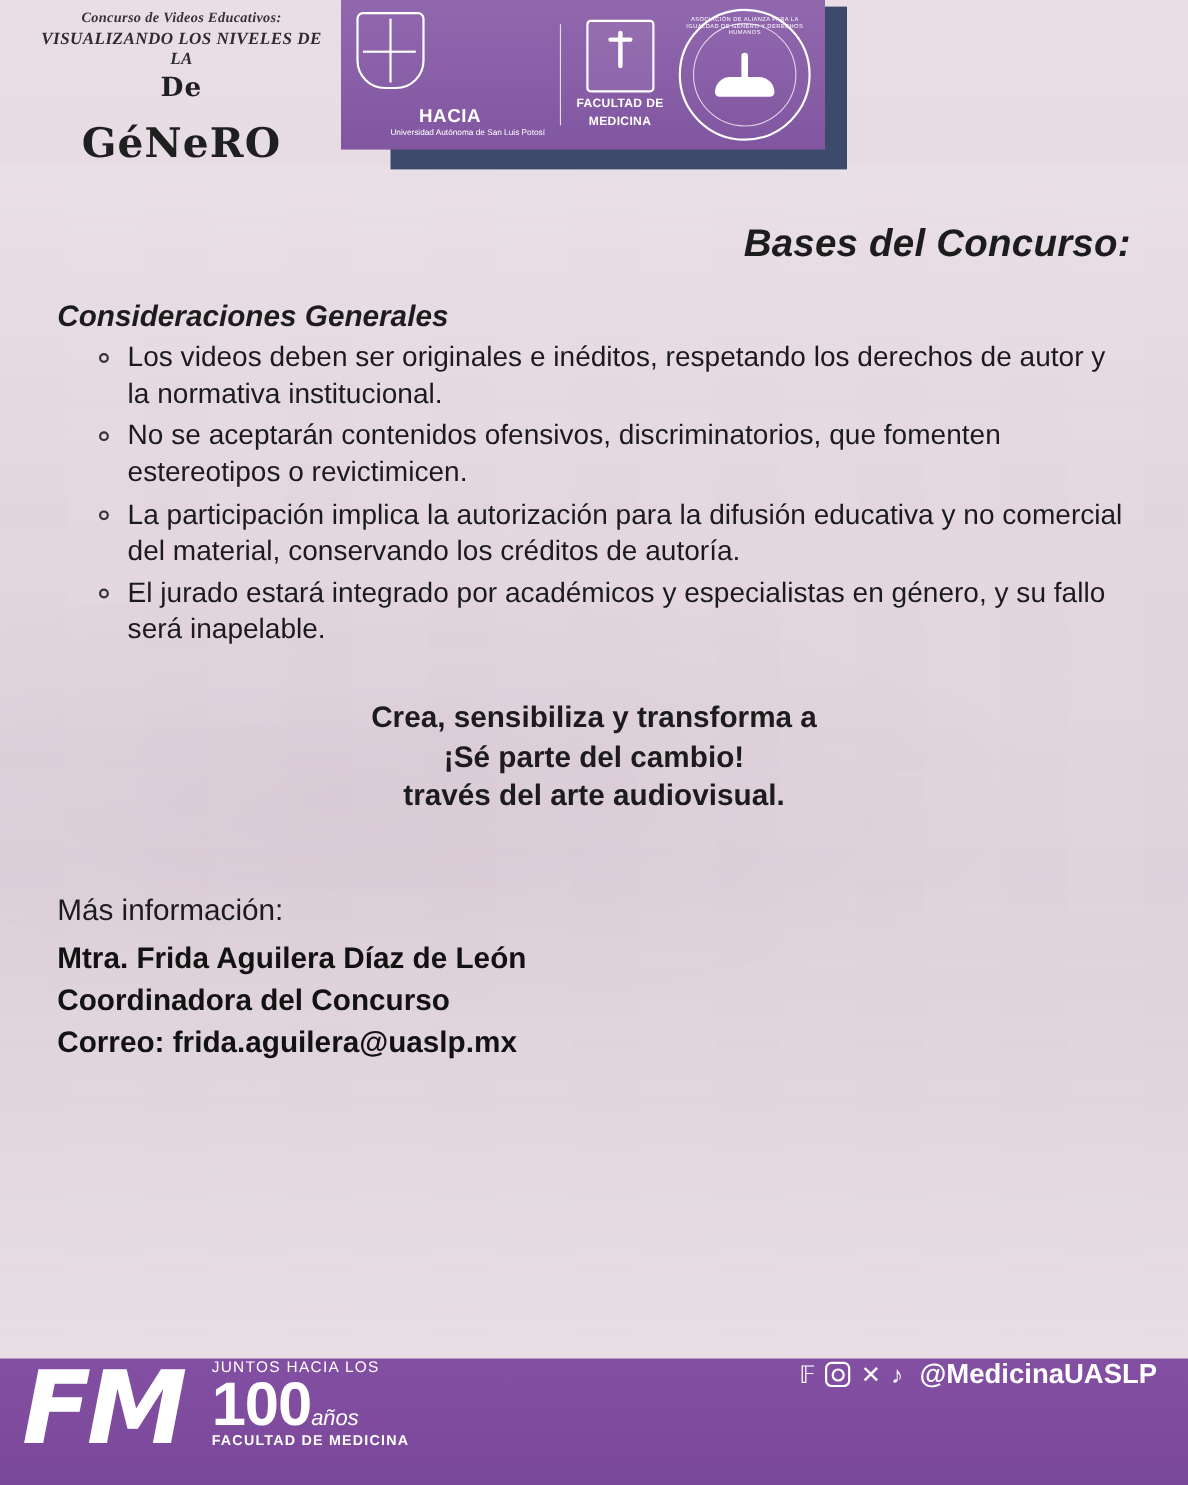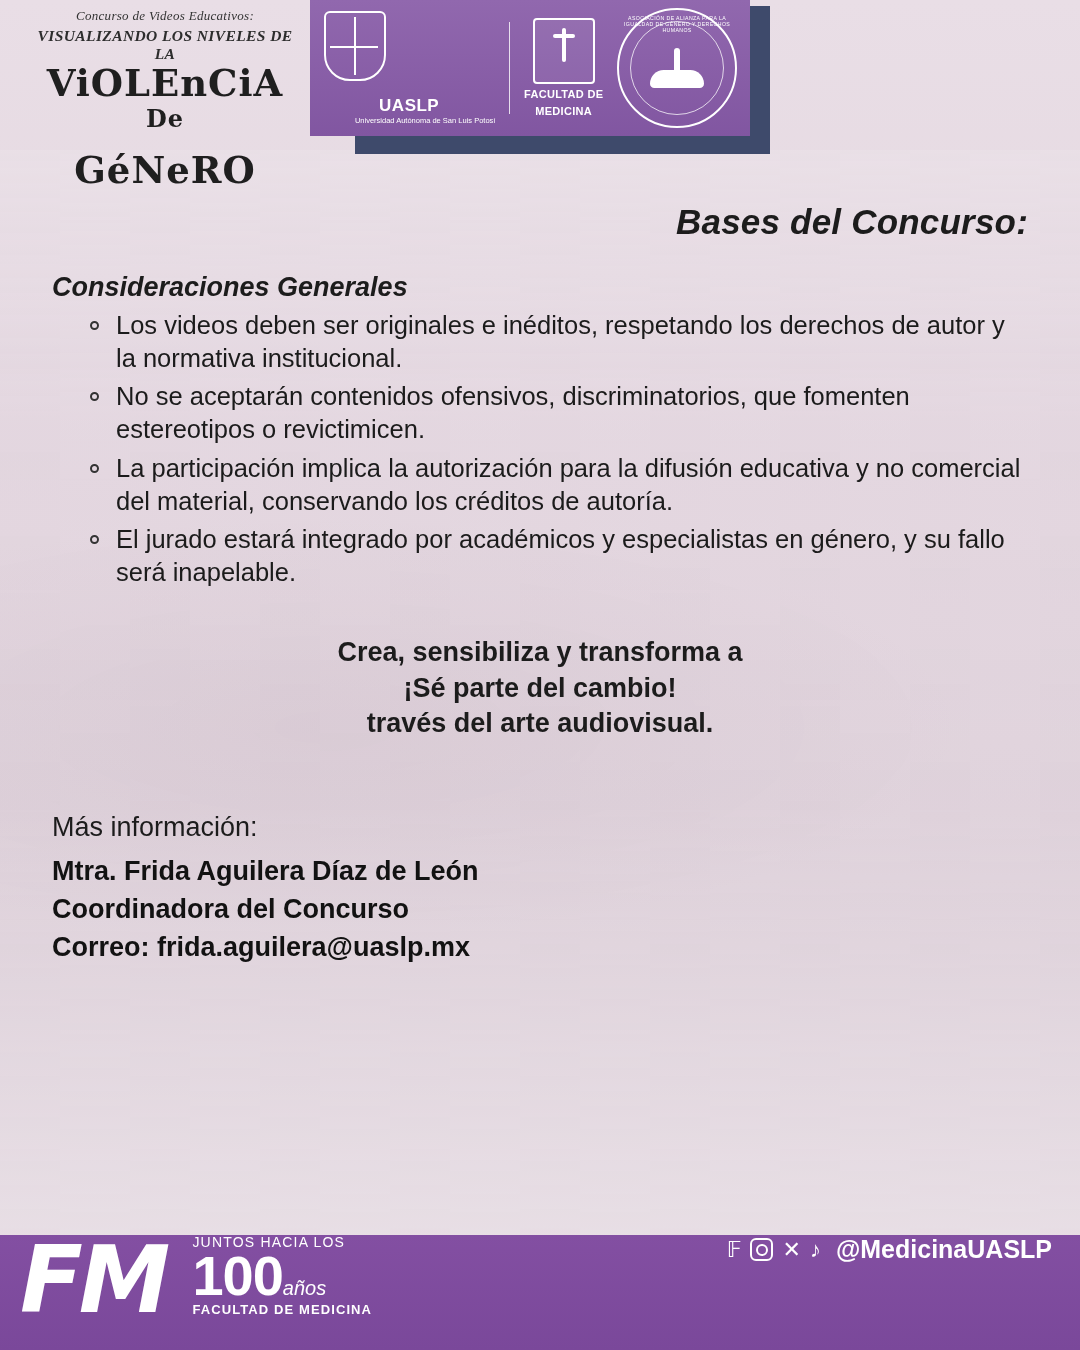--- a/index.html
+++ b/index.html
@@ -47,21 +47,21 @@
   .title-block {
     position: absolute;
     left: 30px;
     top: 8px;
     width: 270px;
     text-align: center;
     color: #2b2b2b;
   }
   .title-kicker {
     font-family: "Liberation Serif", serif;
-    font-weight: normal;
+    font-weight: bold;
     font-style: italic;
     font-size: 13px;
     letter-spacing: 0.3px;
     color: #333;
   }
   .title-sub {
     font-family: "Liberation Serif", serif;
     font-weight: bold;
     font-style: italic;
     font-size: 15.5px;
@@ -413,35 +413,34 @@
 
 <div class="poster">
 
   <div class="bg-photo"></div>
 
   <div class="header">
 
     <div class="title-block">
       <div class="title-kicker">Concurso de Videos Educativos:</div>
       <div class="title-sub">VISUALIZANDO LOS NIVELES DE LA</div>
-      <div class="title-main">ViOLEnCiA</div>
       <div class="title-de">De</div>
       <div class="title-genero">GéNeRO</div>
     </div>
 
     <div class="logo-banner">
       <div class="banner-shadow"></div>
       <div class="banner-main">
 
         <div>
           <div class="crest">
             <div class="shield"></div>
           </div>
           <div class="logo-text">
-            <div class="logo-uaslp">UASLP</div>
+            <div class="logo-uaslp">HACIA</div>
             <div class="logo-uaslp-sub">Universidad Autónoma
 de San Luis Potosí</div>
           </div>
         </div>
 
         <div class="divider-v"></div>
 
         <div>
           <div class="fm-logo"></div>
           <div class="fac-text">FACULTAD DE</div>

